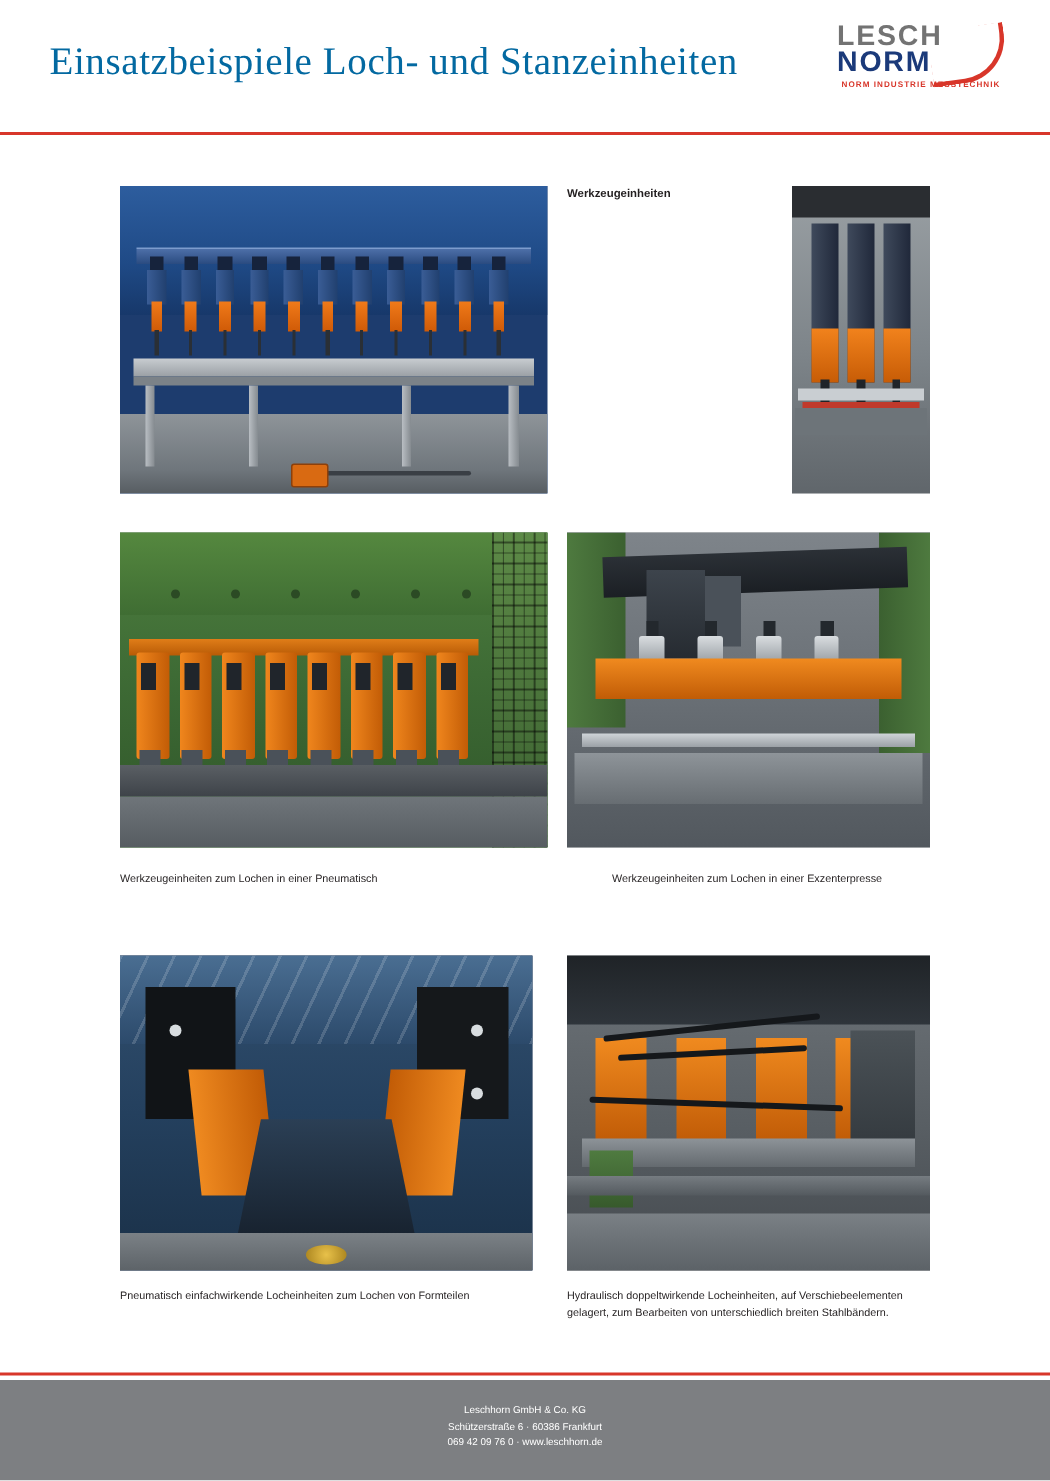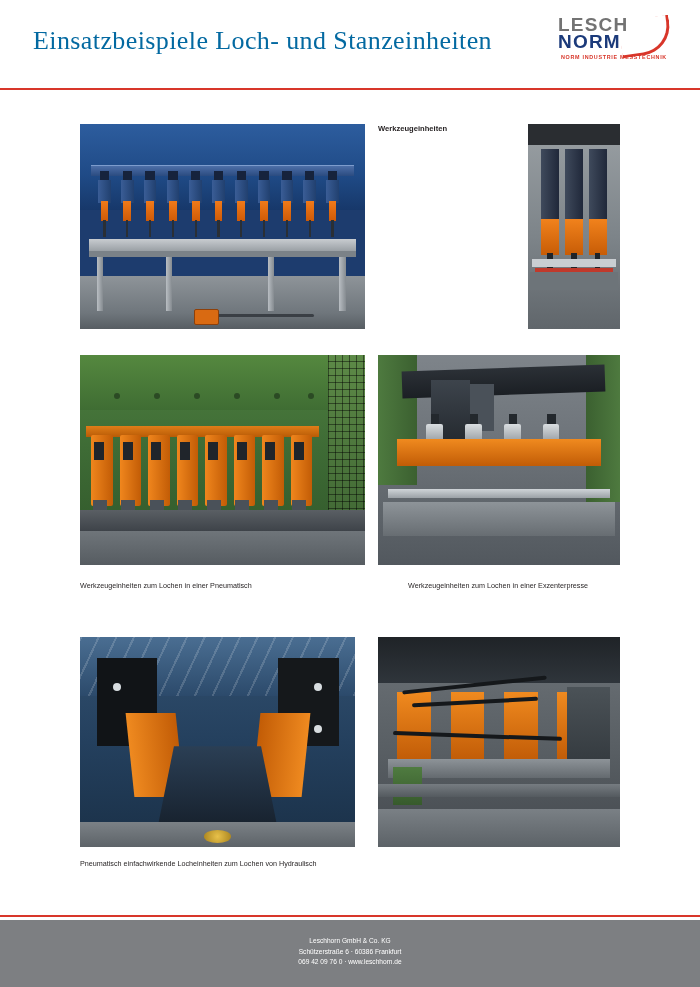--- a/index.html
+++ b/index.html
@@ -510,38 +510,39 @@
     <div class="blackR"></div>
     <div class="orangeL"></div>
     <div class="orangeR"></div>
     <div class="conveyor"></div>
     <div class="dot" style="left:12%; top:22%"></div>
     <div class="dot" style="right:12%; top:22%"></div>
     <div class="dot" style="right:12%; top:42%"></div>
     <div class="floor"></div>
     <div class="disc"></div>
   </div>
-  <div class="caption" style="left:80px; top:858px; width:275px;">Pneumatisch einfachwirkende Locheinheiten zum Lochen von Hydraulisch</div>
+  <div class="caption" style="left:80px; top:858px; width:275px;">Pneumatisch einfachwirkende Locheinheiten zum Lochen von Formteilen</div>
 
   <div class="photo" id="photo6">
     <div class="bg"></div>
     <div class="dark"></div>
     <div class="orangeblock" style="left:8%"></div>
     <div class="orangeblock" style="left:30%"></div>
     <div class="orangeblock" style="left:52%"></div>
     <div class="orangeblock" style="left:74%"></div>
     <div class="panel"></div>
     <div class="hose" style="left:10%; top:22%; width:60%; height:4px; transform:rotate(-6deg);"></div>
     <div class="hose" style="left:14%; top:30%; width:52%; height:4px; transform:rotate(-3deg);"></div>
     <div class="hose" style="left:6%; top:46%; width:70%; height:4px; transform:rotate(2deg);"></div>
     <div class="greybeam"></div>
     <div class="greenbox"></div>
     <div class="rail"></div>
     <div class="floor"></div>
   </div>
+  <div class="caption" style="left:378px; top:858px; width:252px;">Hydraulisch doppeltwirkende Locheinheiten, auf Verschiebeelementen gelagert, zum Bearbeiten von unterschiedlich breiten Stahlbändern.</div>
 
   <div class="footer-rule"></div>
   <div class="footer-band"></div>
   <div class="footer-text">
     <div>Leschhorn GmbH &amp; Co. KG</div>
     <div>Schützerstraße 6 · 60386 Frankfurt</div>
     <div>069 42 09 76 0 · www.leschhorn.de</div>
   </div>
 
 </div>

